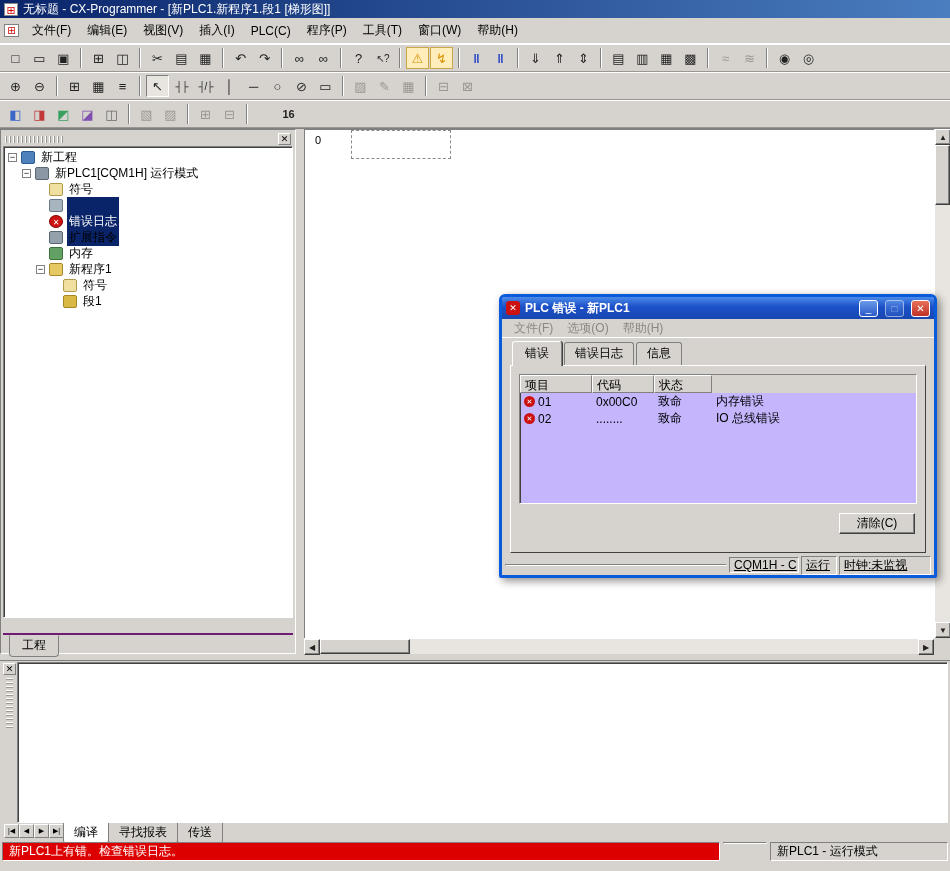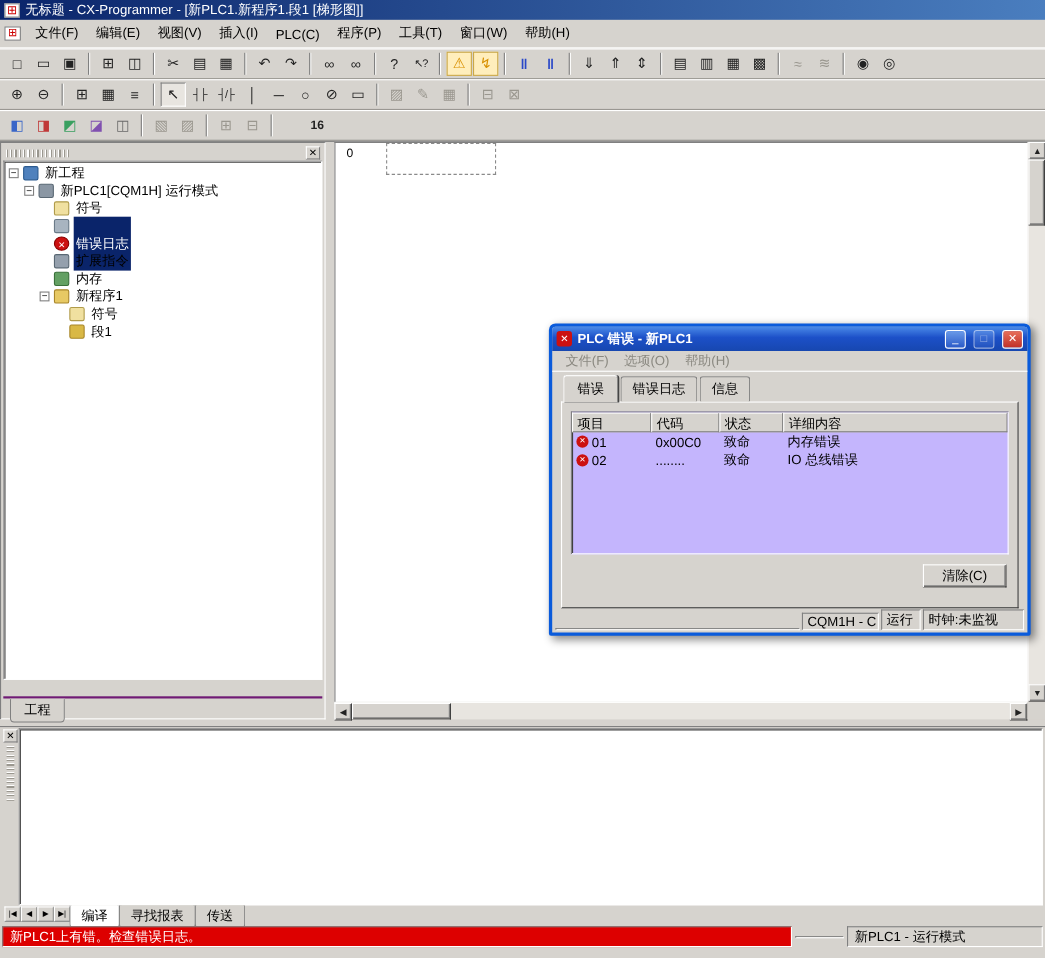--- a/index.html
+++ b/index.html
@@ -86,21 +86,21 @@
   .outmain { flex:1; display:flex; }
   .outgutter { width:15px; display:flex; flex-direction:column; align-items:center; padding-top:1px; gap:3px; }
   .outgrip { width:7px; flex:0 0 50px; background:repeating-linear-gradient(to bottom,#fff 0 1px,#9a978f 1px 2px,transparent 2px 4px); }
   .outwhite { flex:1; background:#fff; }
   .outtabs { height:17px; display:flex; align-items:flex-start; gap:0; padding-left:2px; }
   .navbtn { width:15px; height:14px; font-size:7px; display:flex; align-items:center; justify-content:center; background:#d6d3ce; margin-top:1px; }
   .otab { padding:1px 10px 2px; border:1px solid #808080; border-top:none; border-radius:0 0 4px 4px; background:#d6d3ce; margin-left:-1px; }
   .otab.active { background:#fff; }
 
   
-  .statusbar { height:23px; display:flex; align-items:center; gap:3px; padding:2px 2px; }
+  .statusbar { height:23px; display:flex; align-items:flex-start; gap:3px; padding:2px 2px; }
   .st-err { flex:1; background:#dd0000; color:#fff; display:flex; align-items:center; padding:0 6px; white-space:nowrap; overflow:hidden; }
   .st-gap { width:44px; }
   .st-mode { width:178px; display:flex; align-items:center; padding:0 6px; white-space:nowrap; }
 
   
   .dialog { position:absolute; left:499px; top:294px; width:438px; height:284px; background:#d6d3ce; border:3px solid #0a5bdb; border-radius:6px 6px 2px 2px; box-shadow:3px 3px 8px rgba(0,0,0,.45); display:flex; flex-direction:column; z-index:50; }
   .dlg-title { height:22px; background:linear-gradient(to bottom,#4a8ae8,#1c50c8 45%,#1747b0); border-radius:3px 3px 0 0; display:flex; align-items:center; padding:0 4px; gap:5px; }
   .dlg-ico { width:14px; height:14px; background:#cc1111; border-radius:3px; color:#fff; font-size:9px; line-height:14px; text-align:center; }
   .dlg-ttl { color:#fff; font-weight:bold; flex:1; white-space:nowrap; }
   .capbtn { width:19px; height:17px; border-radius:3px; border:1px solid #fff; color:#fff; font-size:10px; display:flex; align-items:center; justify-content:center; margin-left:2px; }
@@ -116,21 +116,21 @@
   .dlg-page { flex:1; border:1px solid; border-color:#fff #404040 #404040 #fff; padding:8px 8px 6px; display:flex; flex-direction:column; }
   .errlist { height:130px; background:#c4b5fd; display:flex; flex-direction:column; overflow:hidden; }
   .ehead { display:flex; height:18px; flex:0 0 18px; background:#d6d3ce; }
   .ehead .hc { border-top:1px solid #fff; border-left:1px solid #fff; border-right:1px solid #808080; border-bottom:1px solid #808080; padding:1px 4px; white-space:nowrap; }
   .ecol-item{width:72px;flex:0 0 72px}.ecol-code{width:62px;flex:0 0 62px}.ecol-status{width:58px;flex:0 0 58px}.ecol-detail{flex:1}
   .erow { display:flex; height:17px; align-items:center; }
   .erow .cell { padding:0 4px; white-space:nowrap; display:flex; align-items:center; gap:3px; }
   .badge { width:11px; height:11px; flex:0 0 11px; background:#cc1111; border-radius:50%; color:#fff; font-size:7px; line-height:11px; text-align:center; }
   .dlg-btnrow { display:flex; justify-content:flex-end; padding:9px 2px 2px; }
   .btn { min-width:76px; height:21px; background:#d6d3ce; display:flex; align-items:center; justify-content:center; padding:0 8px; }
-  .dlg-status { height:20px; display:flex; align-items:flex-end; gap:2px; padding:2px 3px; }
+  .dlg-status { height:20px; display:flex; align-items:center; gap:2px; padding:2px 3px;text-decoration:underline; }
   .ds-fill { flex:1; }
   .ds-cell { display:flex; align-items:center; padding:0 4px; white-space:nowrap; overflow:hidden; }
   .ds-dev{width:70px;flex:0 0 70px}.ds-run{width:36px;flex:0 0 36px}.ds-clk{width:92px;flex:0 0 92px}
 </style>
 </head>
 <body>
 
 <div class="app">
 
   <div class="titlebar">
@@ -486,21 +486,20 @@
         <span class="dtab active">错误</span>
         <span class="dtab">错误日志</span>
         <span class="dtab">信息</span>
       </div>
       <div class="dlg-page">
         <div class="errlist sunken2">
           <div class="ehead">
             <span class="hc ecol-item">项目</span>
             <span class="hc ecol-code">代码</span>
             <span class="hc ecol-status">状态</span>
-            <span class="hc ecol-detail">详细内容</span>
           </div>
           <div class="erow">
             <span class="cell ecol-item">
                 <span class="badge">✕</span>
                 <span>01</span>
               </span>
             <span class="cell ecol-code">0x00C0</span>
             <span class="cell ecol-status">致命</span>
             <span class="cell ecol-detail">内存错误</span>
           </div>

